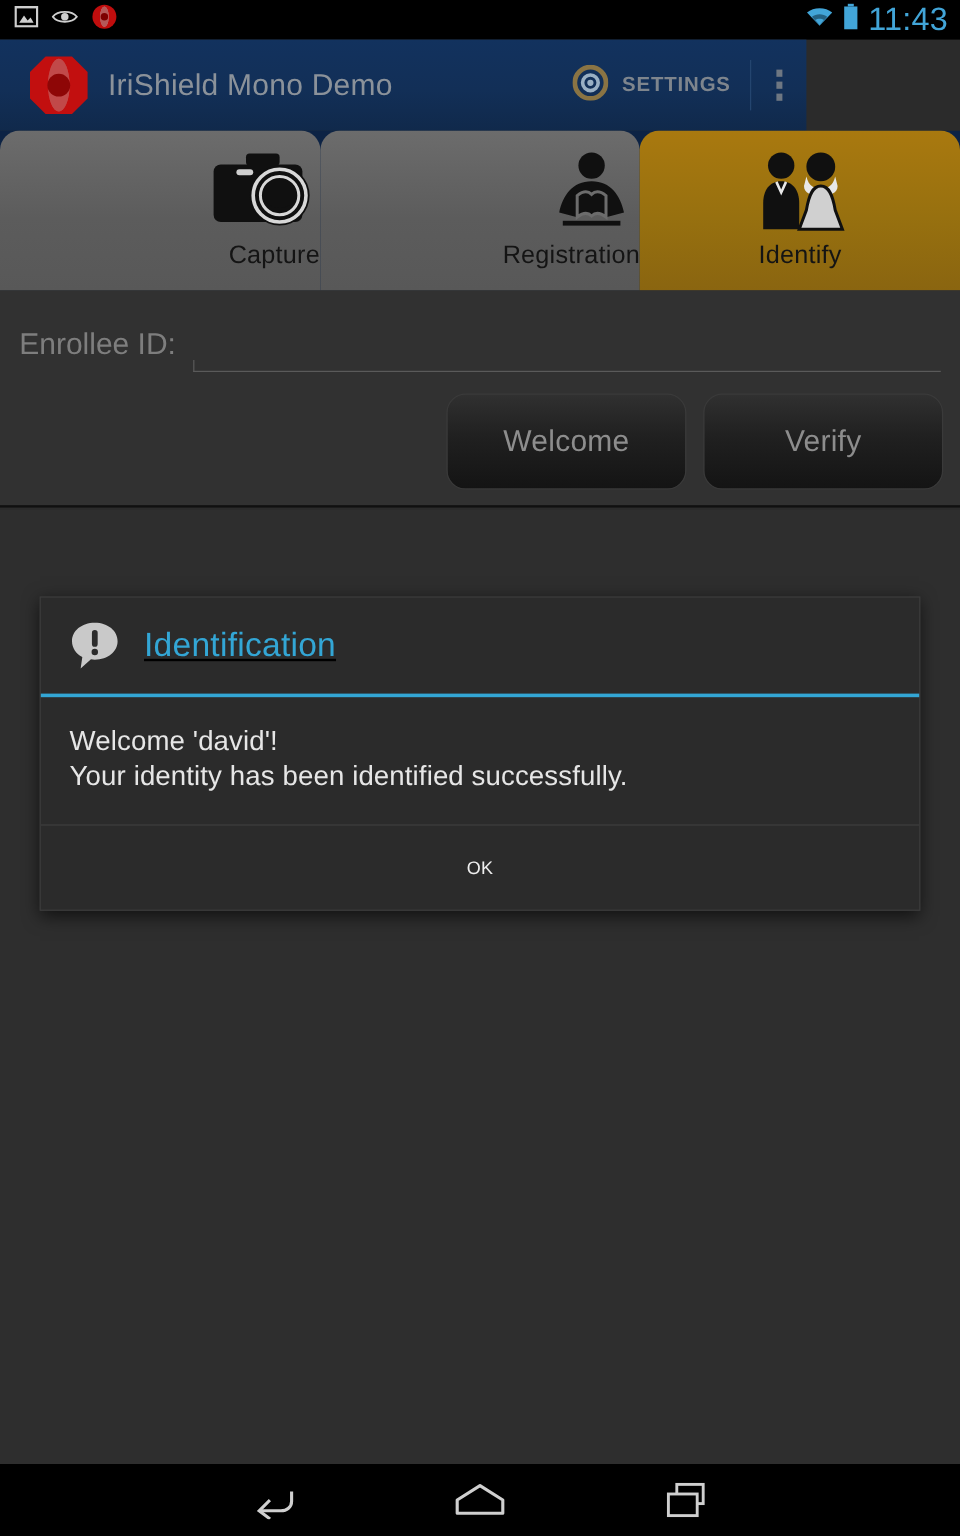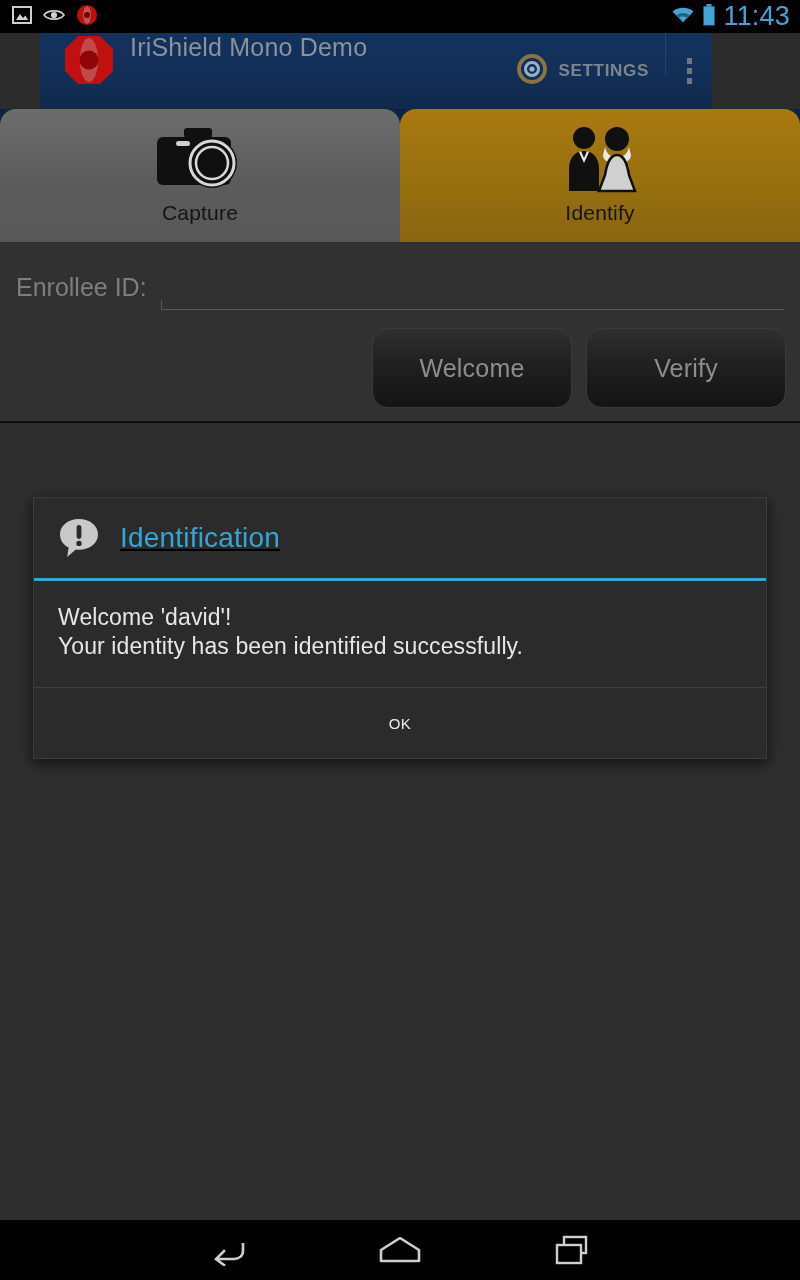--- a/index.html
+++ b/index.html
@@ -31,21 +31,21 @@
   .sb-time {
     color:#42a5d8; font-size:27px; letter-spacing:0.2px;
     font-family:"Liberation Sans", sans-serif;
   }
 
   
   #app-bar {
     position:absolute; left:0; top:33px;
     width:672px; height:76px;
     background:linear-gradient(180deg,#12325e 0%,#122f57 55%,#10294b 100%);
-    display:flex; align-items:flex-start;margin-left:40px;
+    display:flex; align-items:center;
   }
   #app-logo { margin-left:22px; width:54px; height:54px; position:relative; }
   #app-title {
     margin-left:14px; color:#8b929a; font-size:25px; letter-spacing:0.2px;
   }
   #settings-btn {
     margin-left:auto; display:flex; align-items:center; gap:11px;
     height:76px; padding:0 16px 0 8px;
   }
   #settings-label {
@@ -67,20 +67,21 @@
   }
   .tab {
     flex:1 1 0; position:relative; height:133px;
     border-radius:16px 16px 0 0;
     display:flex; flex-direction:column;
     align-items:center; justify-content:flex-start;
     padding-top:14px;
   }
   .tab.inactive {
     background:linear-gradient(180deg,#6c6c6c 0%,#5c5c5c 55%,#585858 100%);
+    align-items:flex-end;
   }
   .tab.active {
     background:linear-gradient(180deg,#a9790f 0%,#97700f 55%,#8a6510 100%);
   }
   .tab-icon { height:74px; display:flex; align-items:center; justify-content:center; }
   .tab-label {
     font-size:21px; color:#141414; margin-top:4px; letter-spacing:0.2px;
   }
 
   
@@ -261,20 +262,31 @@
           <rect x="22" y="16" width="14" height="5" rx="2.5" fill="#cfcfcf"></rect>
           <circle cx="58" cy="38" r="25" fill="#101010"></circle>
           <circle cx="58" cy="38" r="22" fill="none" stroke="#d8d8d8" stroke-width="3"></circle>
           <circle cx="58" cy="38" r="16" fill="none" stroke="#d8d8d8" stroke-width="2.5"></circle>
           <path d="M44 40 A16 16 0 0 0 72 40 Z" fill="#101010"></path>
         </svg>
       </div>
       <div class="tab-label">Capture</div>
     </div>
 
+    <div class="tab inactive">
+      <div class="tab-icon">
+        <svg width="80" height="70" viewBox="0 0 80 70">
+          <circle cx="40" cy="13" r="11" fill="#101010"></circle>
+          <path d="M40 26 C24 26 16 38 13 52 L28 56 L28 40 L52 40 L52 56 L67 52 C64 38 56 26 40 26 Z" fill="#101010"></path>
+          <path d="M28 38 C33 34 37 34 40 37 C43 34 47 34 52 38 L52 56 C47 52 43 52 40 55 C37 52 33 52 28 56 Z" fill="#101010" stroke="#6c6c6c" stroke-width="2.5"></path>
+          <rect x="16" y="59" width="48" height="4" fill="#101010"></rect>
+        </svg>
+      </div>
+      <div class="tab-label">Registration</div>
+    </div>
 
     <div class="tab active">
       <div class="tab-icon">
         <svg width="86" height="70" viewBox="0 0 86 70">
           <circle cx="27" cy="13" r="11" fill="#101010"></circle>
           <path d="M27 26 C17 26 12 34 12 44 L12 66 L42 66 L42 44 C42 34 37 26 27 26 Z" fill="#101010"></path>
           <path d="M22 27 L27 38 L32 27 L30 26 L27 33 L24 26 Z" fill="#e8e8e8"></path>
           <circle cx="60" cy="14" r="12" fill="#101010"></circle>
           <path d="M48 22 C50 30 54 32 60 32 C66 32 70 30 72 22 L74 30 C74 36 68 38 60 38 C52 38 46 36 46 30 Z" fill="#e8e8e8"></path>
           <path d="M60 30 C53 30 50 38 48 50 L42 66 L78 66 L72 50 C70 38 67 30 60 30 Z" fill="#d0d0d0" stroke="#101010" stroke-width="2.5"></path>

